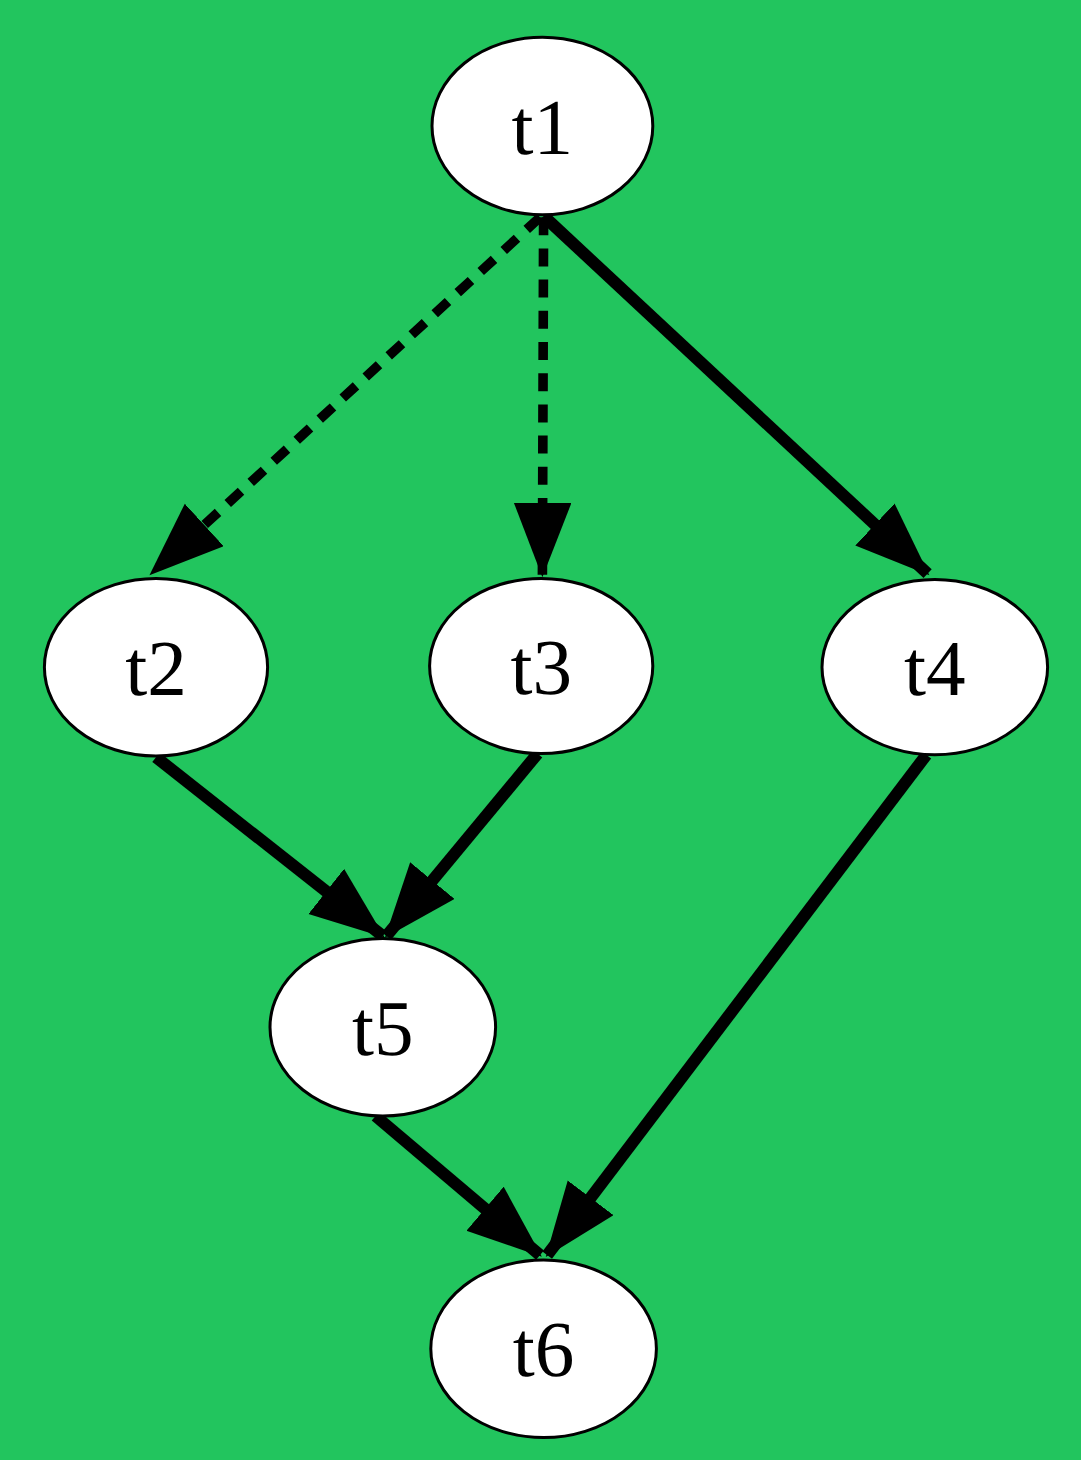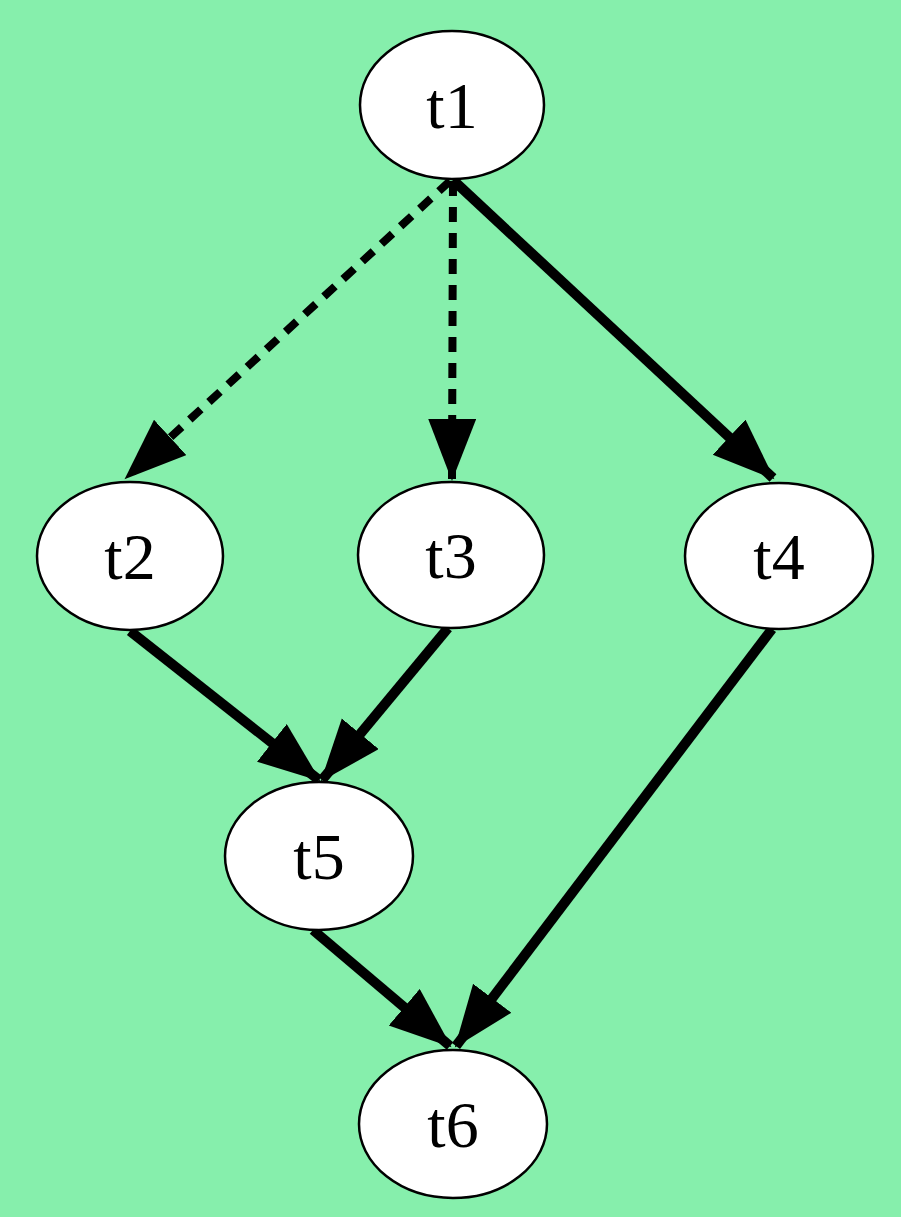--- a/index.html
+++ b/index.html
@@ -4,21 +4,21 @@
 <style>
   html, body {
     margin: 0;
     padding: 0;
     background: #ffffff;
   }
   .stage {
     position: relative;
     width: 901px;
     height: 1217px;
-    background: #86efac;
+    background: #22c55e;
     overflow: hidden;
   }
   svg.graph {
     display: block;
     width: 901px;
     height: 1217px;
   }
   .node-ellipse {
     fill: #ffffff;
     stroke: #000000;

